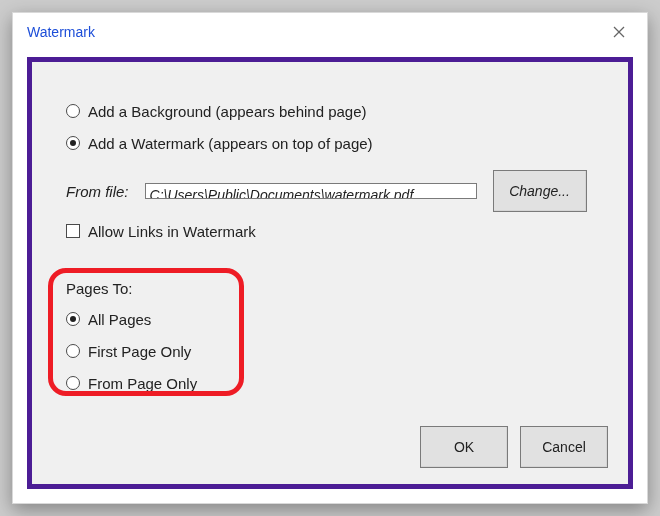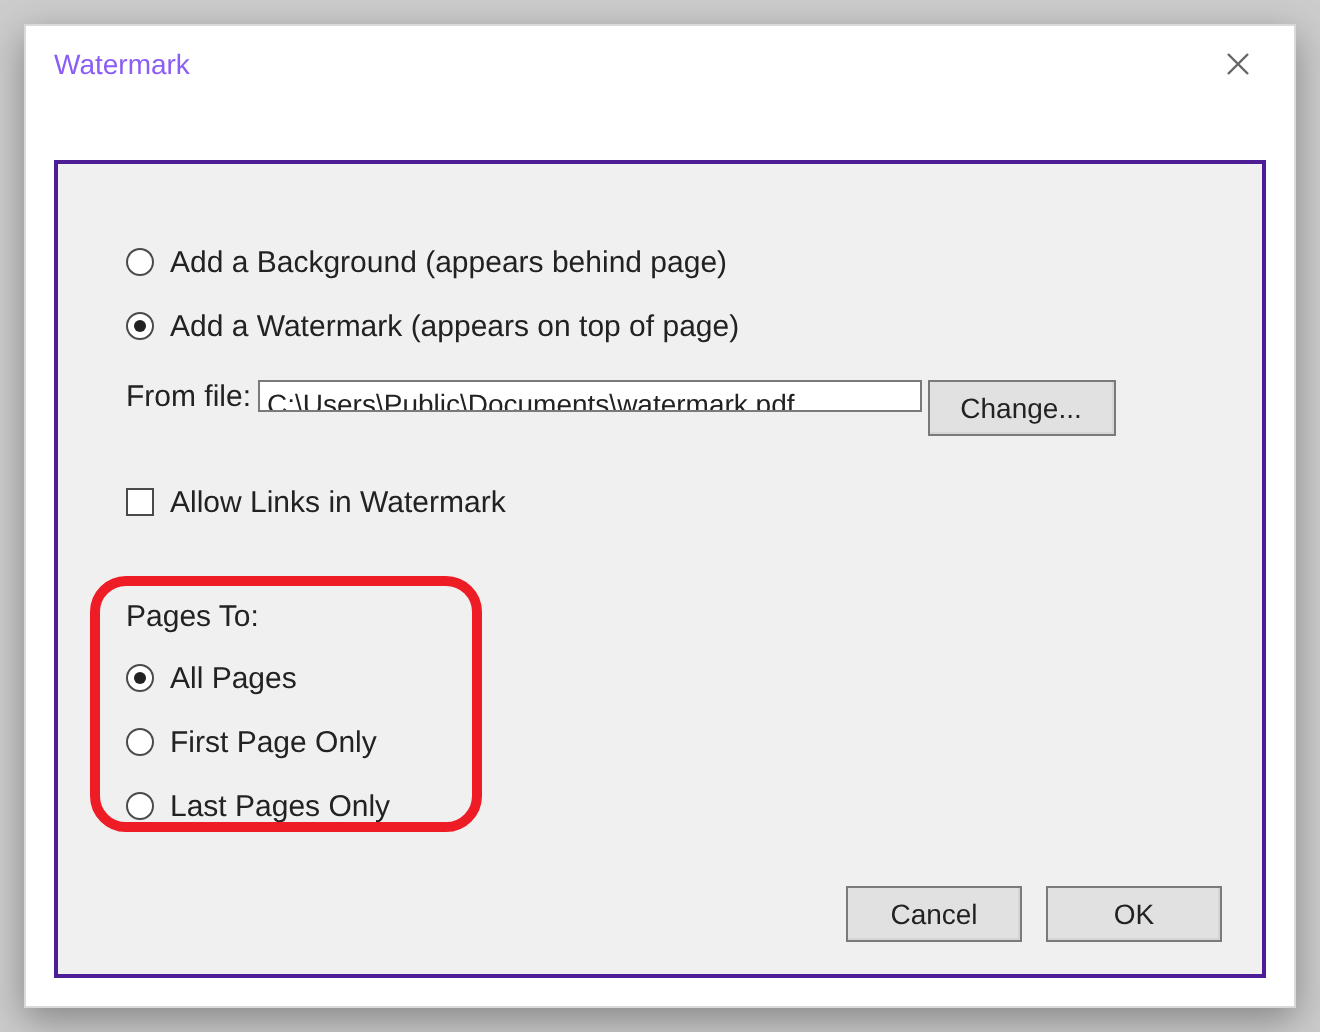--- a/index.html
+++ b/index.html
@@ -24,42 +24,41 @@
     background: #ffffff;
     border: 1px solid #d9d9d9;
     box-shadow: 0 6px 18px rgba(0,0,0,0.35);
   }
   .titlebar {
     height: 38px;
     display: flex;
     align-items: center;
     padding: 0 8px 0 14px;
     position: relative;
-    color: #8b5cf6;
+    color: #1d4ed8;
     font-size: 14px;
   }
   .titlebar .title { flex: 1; }
   .close-btn {
     width: 40px;
     height: 30px;
     display: flex;
     align-items: center;
     justify-content: center;
     color: #7a7a7a;
   }
   .close-btn svg { width: 12px; height: 12px; }
   .client {
     position: absolute;
     left: 14px;
     top: 44px;
     right: 14px;
     bottom: 14px;
     background: #f0f0f0;
-    border: 2px solid #4c1d95;
-    margin-top: 23px;
+    border: 5px solid #4c1d95;
   }
   .inner {
     position: relative;
     width: 100%;
     height: 100%;
   }
   .radio-row, .plain-row {
     position: absolute;
     display: flex;
     align-items: center;
@@ -91,37 +90,39 @@
     height: 14px;
     border: 1px solid #4a4a4a;
     background: #fff;
     flex-shrink: 0;
   }
   .file-row {
     position: absolute;
     left: 34px;
     top: 108px;
     display: flex;
-    gap: 3px;
+    align-items: center;
+    gap: 16px;
     font-size: 15px;
+    font-style: italic;
   }
   .text-input {
     width: 332px;
     height: 16px;
     border: 1px solid #7a7a7a;
     background: #fff;
     font-family: inherit;
     font-size: 14px;
     padding: 2px 4px;
     line-height: 18px;
     white-space: nowrap;
     overflow: hidden;
   }
   .btn {
-    height: 28px;
+    height: 42px;
     min-width: 88px;
     border: 1px solid #7a7a7a;
     background: #e1e1e1;
     font-family: inherit;
     font-size: 14px;
     padding: 0 14px;
     display: inline-flex;
     align-items: center;
     justify-content: center;
     box-shadow: inset -1px -1px 0 rgba(0,0,0,0.05);
@@ -197,25 +198,25 @@
         <span>First Page Only</span>
       </div>
 
       <div class="radio-row" style="top:246px">
         <span class="radio checked"></span>
         <span>All Pages</span>
       </div>
 
       <div class="radio-row" style="top:310px">
         <span class="radio"></span>
-        <span>Last Pages Only</span>
+        <span>From Page Only</span>
       </div>
 
       <div class="highlight-box"></div>
 
       <div class="button-row">
+        <div class="btn">OK</div>
         <div class="btn">Cancel</div>
-        <div class="btn">OK</div>
       </div>
 
     </div>
   </div>
 </div>
 
 </body></html>

